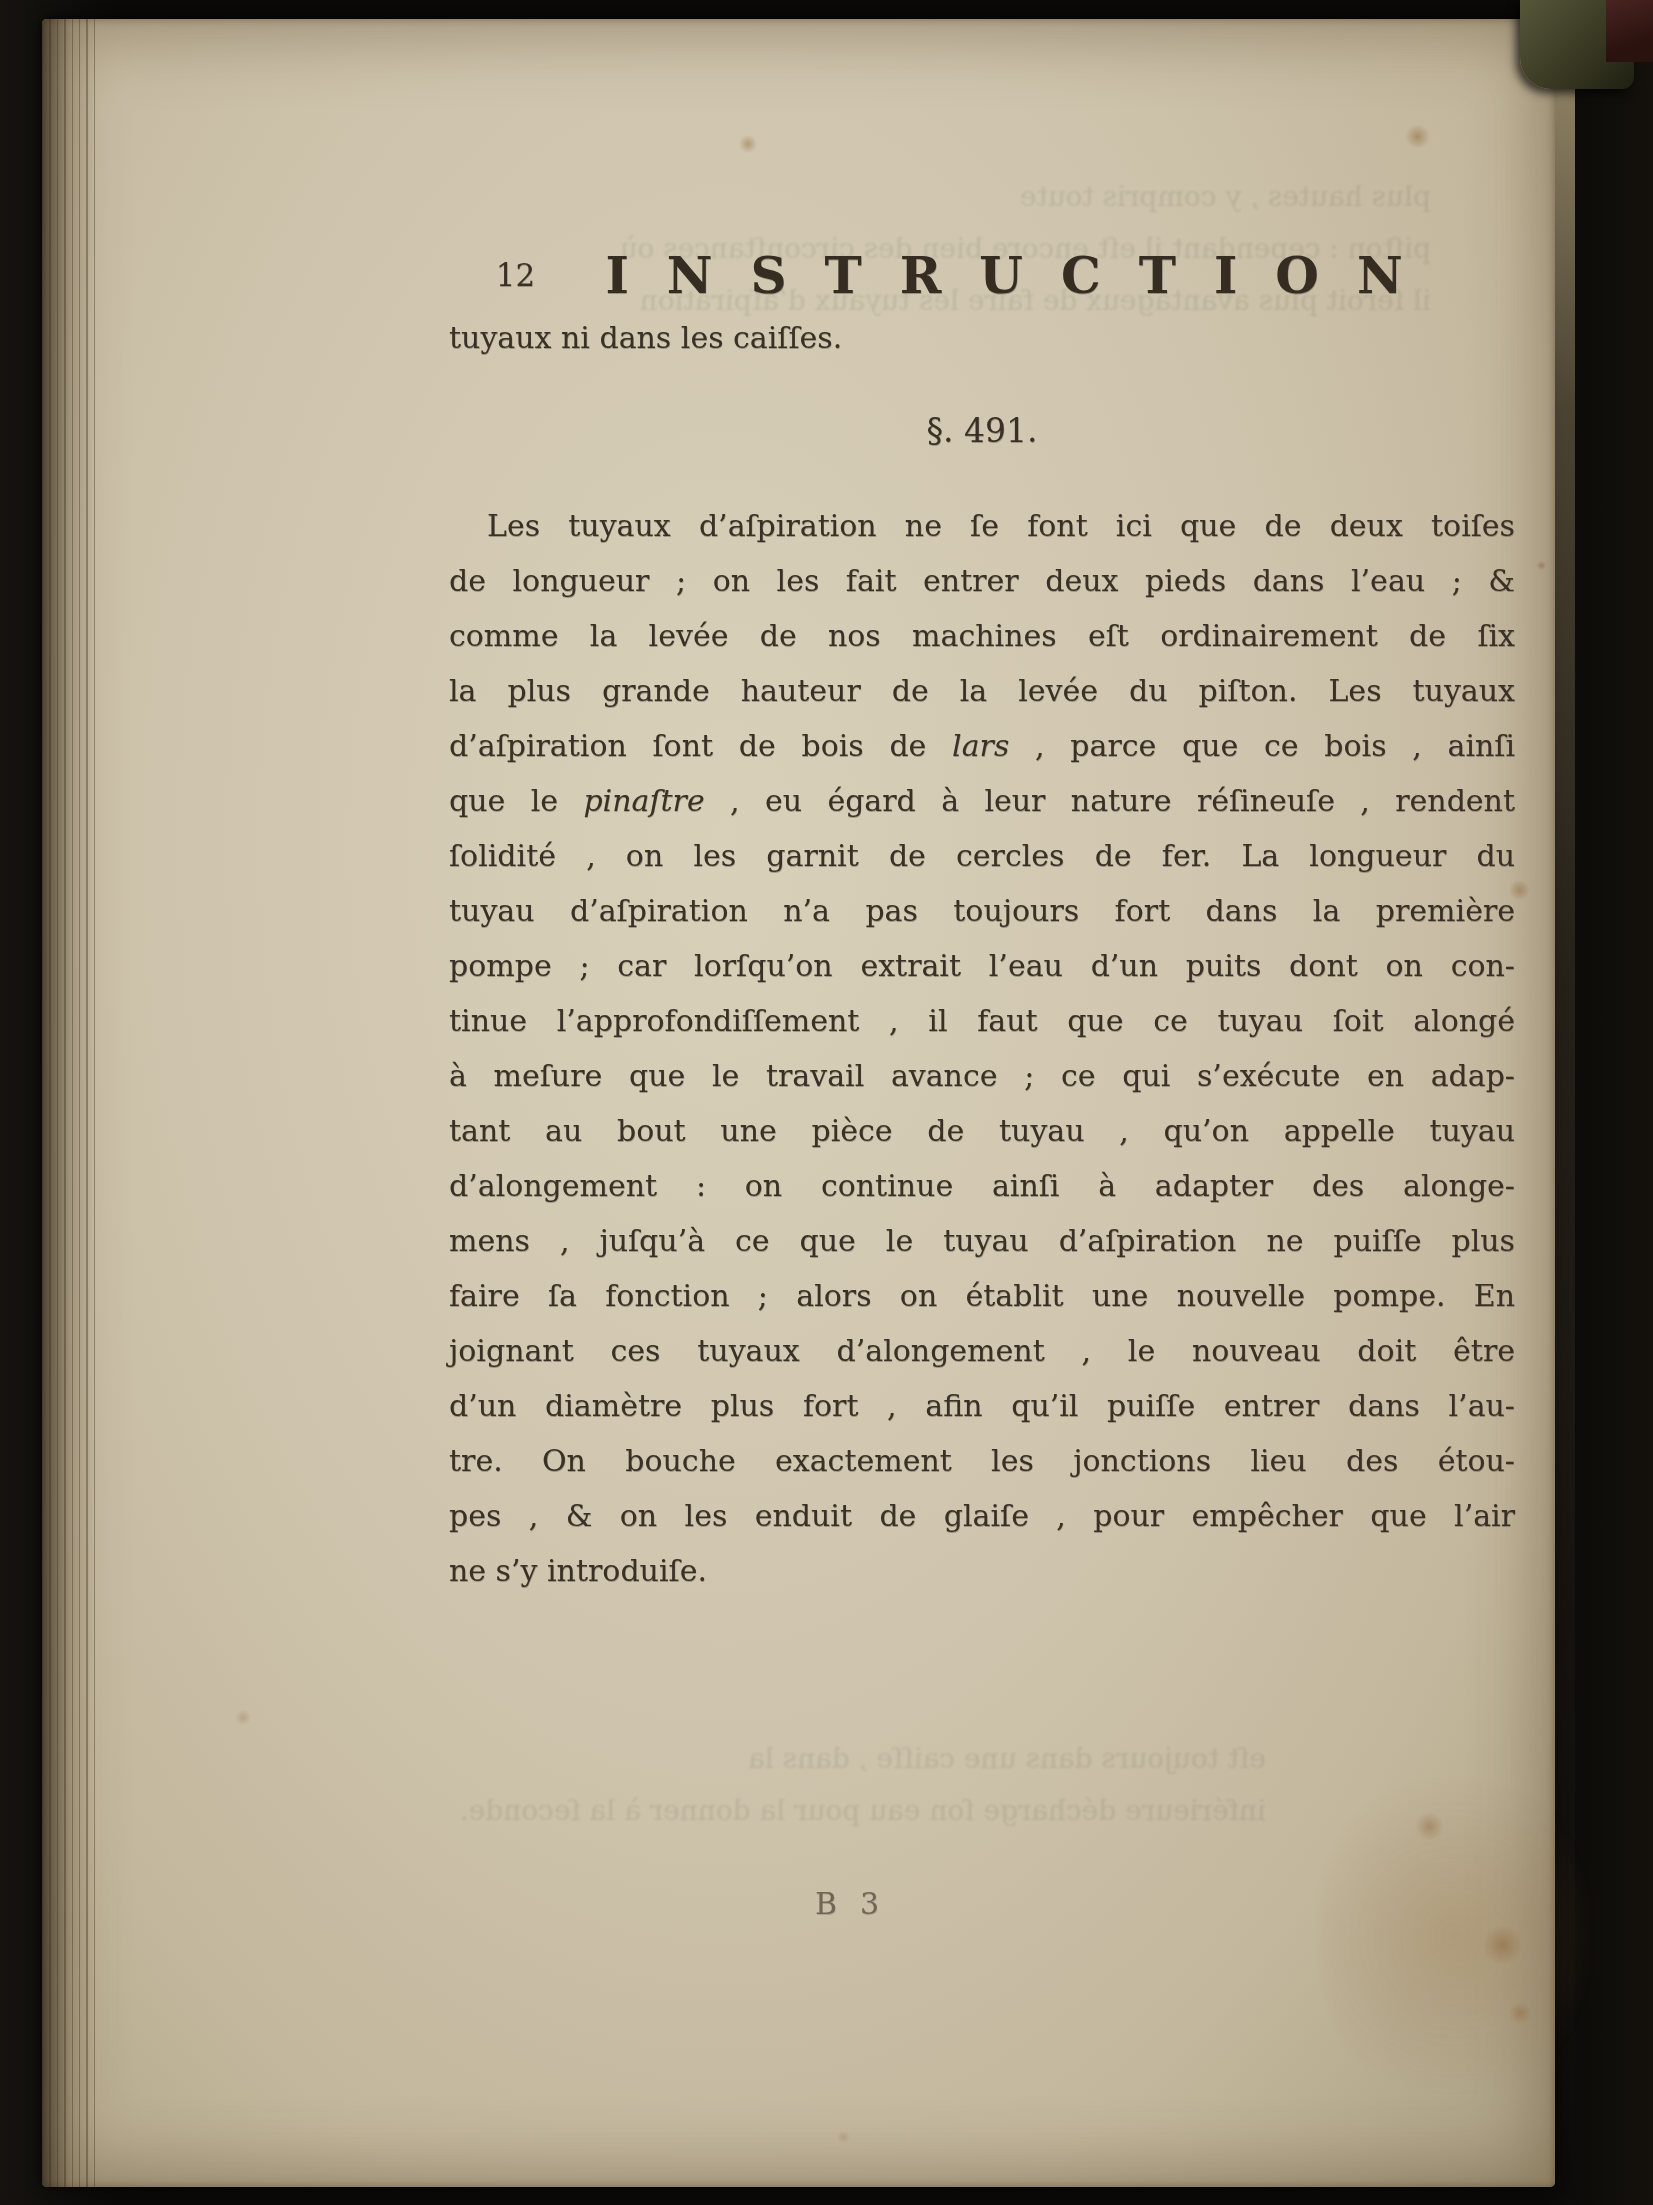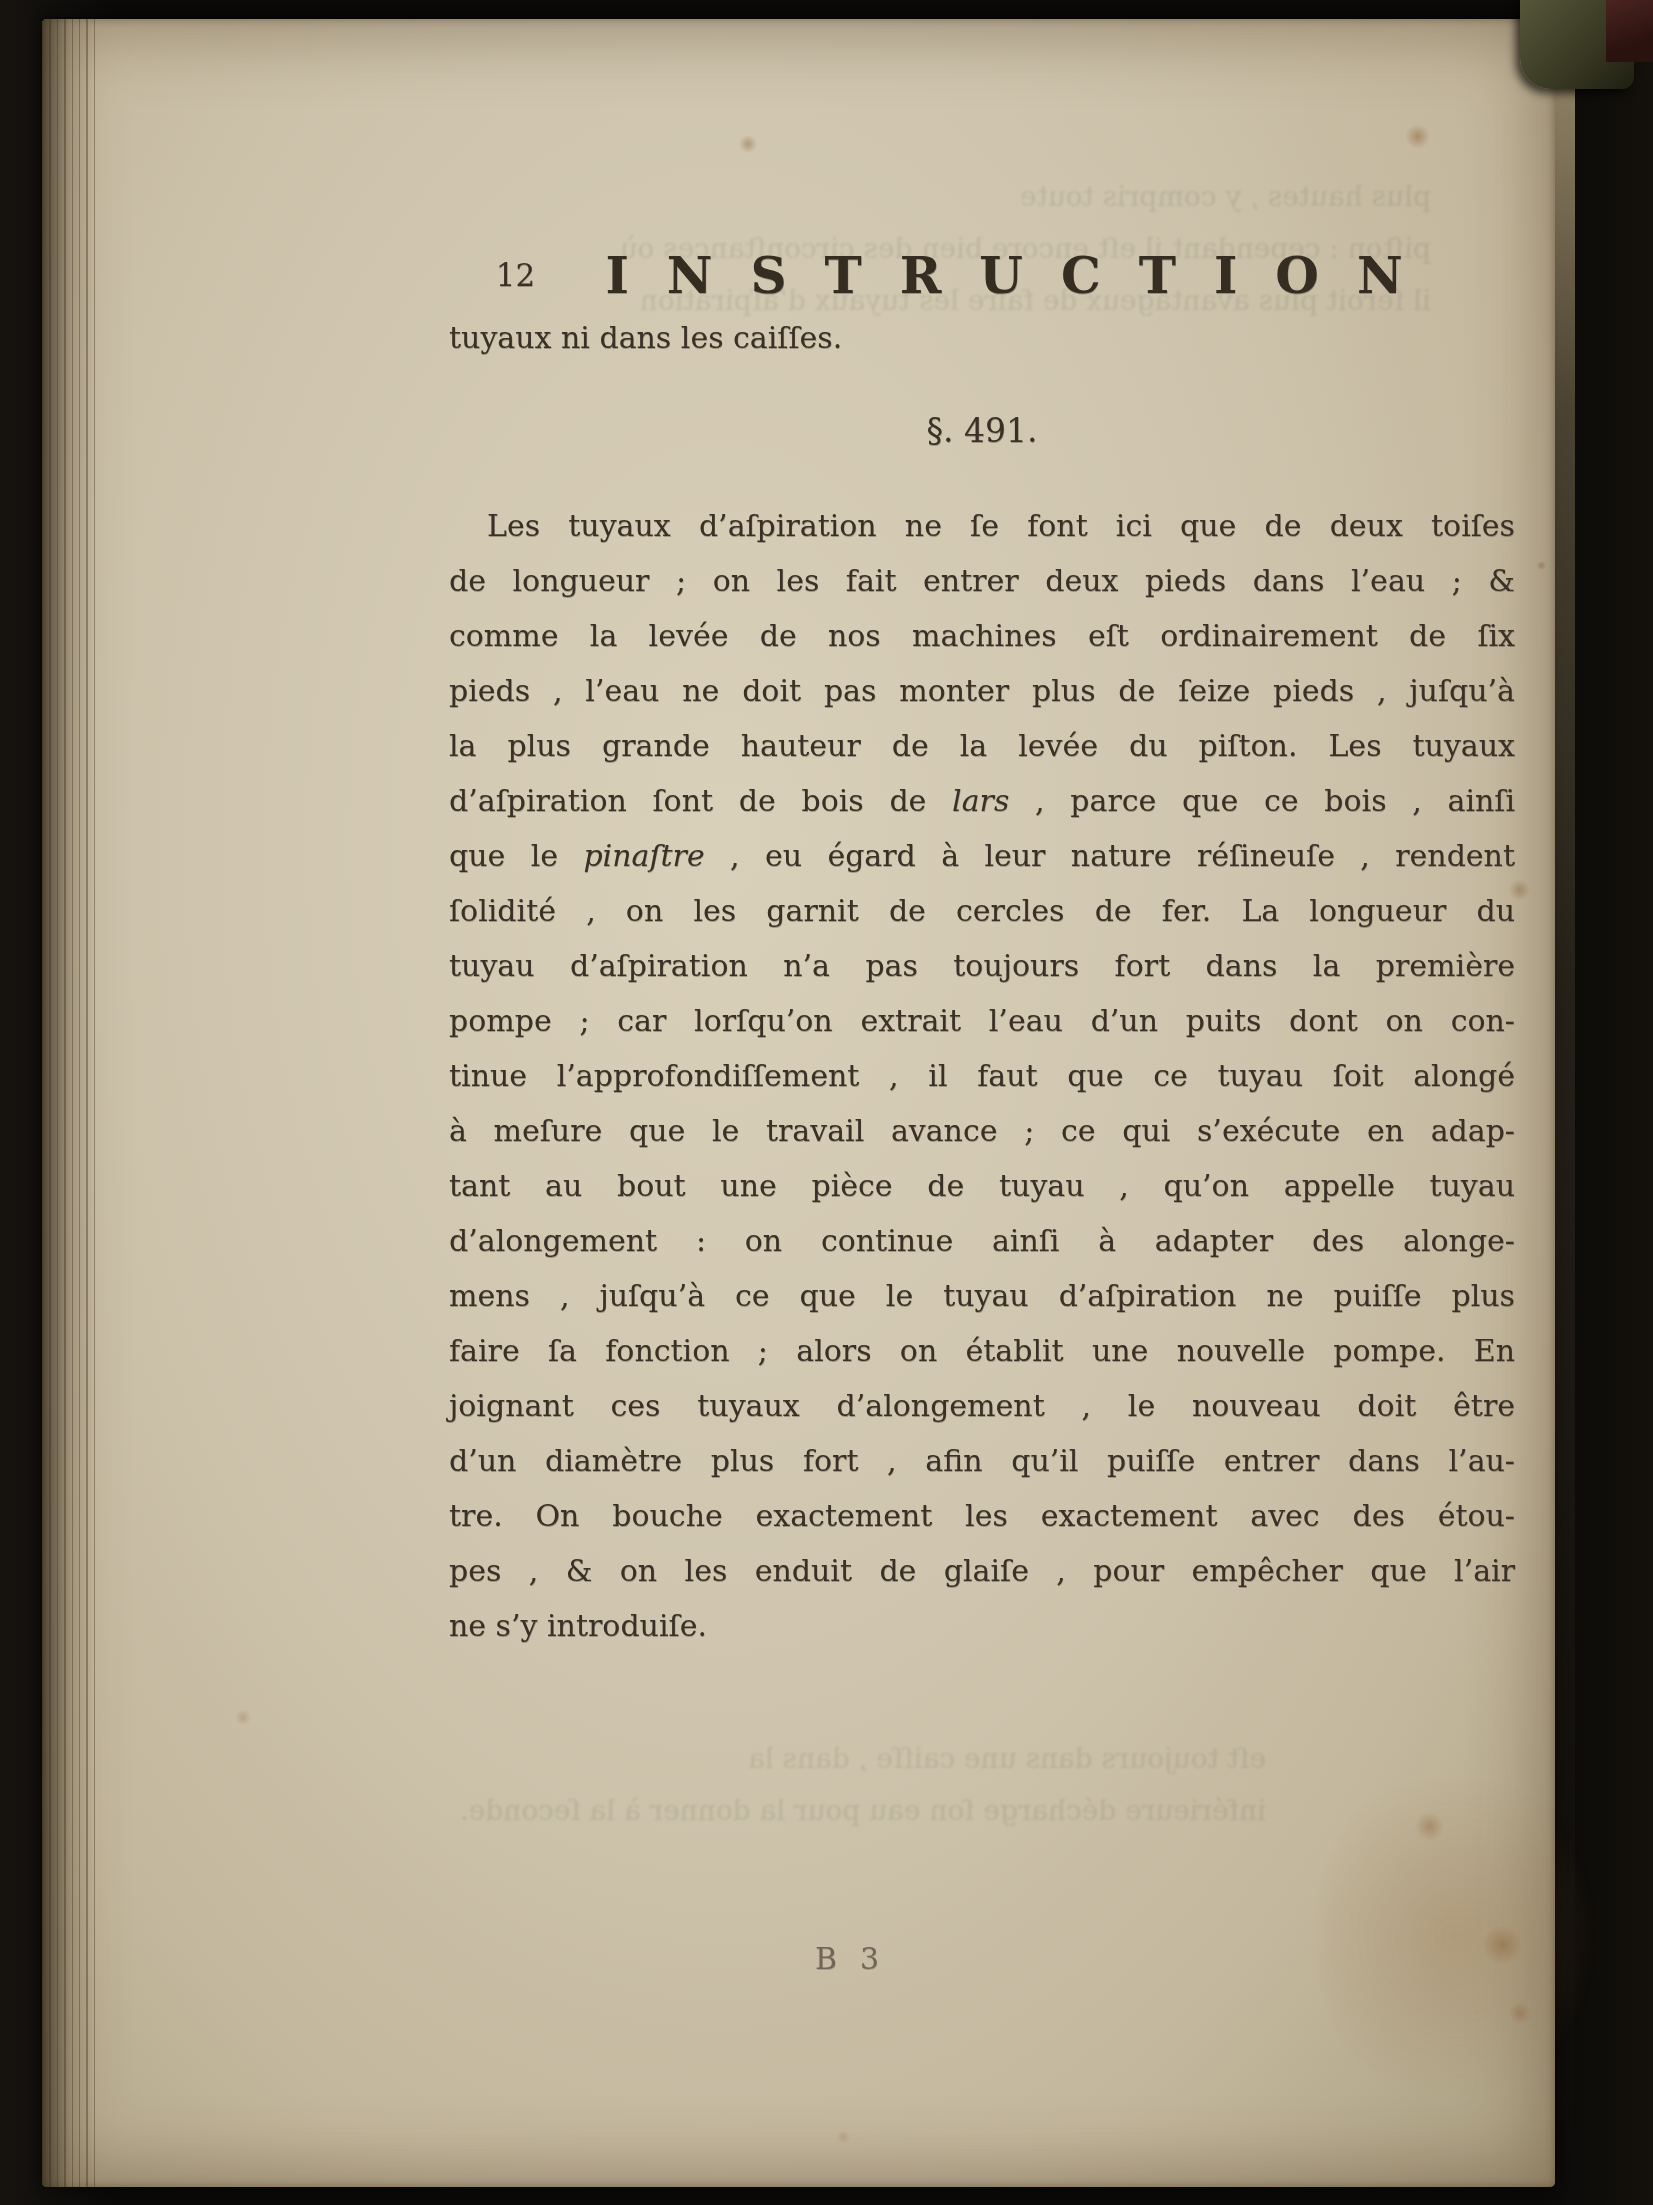--- a/index.html
+++ b/index.html
@@ -83,36 +83,35 @@
       <div class="para1">
         <div class="line short">tuyaux ni dans les caiſſes.</div>
       </div>
 
       <div class="section-heading">§. 491.</div>
 
       <div class="para2">
         <div class="line indent">Les tuyaux d’aſpiration ne ſe font ici que de deux toiſes</div>
         <div class="line">de longueur ; on les fait entrer deux pieds dans l’eau ; &amp;</div>
         <div class="line">comme la levée de nos machines eſt ordinairement de ſix</div>
-        <div class="line">pieds , l’eau ne doit pas monter plus de ſeize pieds , juſqu’à</div>
         <div class="line">la plus grande hauteur de la levée du piſton. Les tuyaux</div>
         <div class="line"><span>d’aſpiration ſont de bois de </span><span class="it">lars</span><span> , parce que ce bois , ainſi</span></div>
         <div class="line"><span>que le </span><span class="it">pinaſtre</span><span> , eu égard à leur nature réſineuſe , rendent</span></div>
         <div class="line">ſolidité , on les garnit de cercles de fer. La longueur du</div>
         <div class="line">tuyau d’aſpiration n’a pas toujours fort dans la première</div>
         <div class="line">pompe ; car lorſqu’on extrait l’eau d’un puits dont on con-</div>
         <div class="line">tinue l’approfondiſſement , il faut que ce tuyau ſoit alongé</div>
         <div class="line">à meſure que le travail avance ; ce qui s’exécute en adap-</div>
         <div class="line">tant au bout une pièce de tuyau , qu’on appelle tuyau</div>
         <div class="line">d’alongement : on continue ainſi à adapter des alonge-</div>
         <div class="line">mens , juſqu’à ce que le tuyau d’aſpiration ne puiſſe plus</div>
         <div class="line">faire ſa fonction ; alors on établit une nouvelle pompe. En</div>
         <div class="line">joignant ces tuyaux d’alongement , le nouveau doit être</div>
         <div class="line">d’un diamètre plus fort , afin qu’il puiſſe entrer dans l’au-</div>
-        <div class="line">tre. On bouche exactement les exactement avec des étou-</div>
+        <div class="line">tre. On bouche exactement les jonctions lieu des étou-</div>
         <div class="line">pes , &amp; on les enduit de glaiſe , pour empêcher que l’air</div>
         <div class="line short">ne s’y introduiſe.</div>
       </div>
 
       <div class="signature">B 3</div>
     </div>
 
     <div class="bleed bleed-bottom">
       <div>eſt toujours dans une caiſſe , dans la</div>
       <div>inférieure décharge ſon eau pour la donner à la ſeconde.</div>

